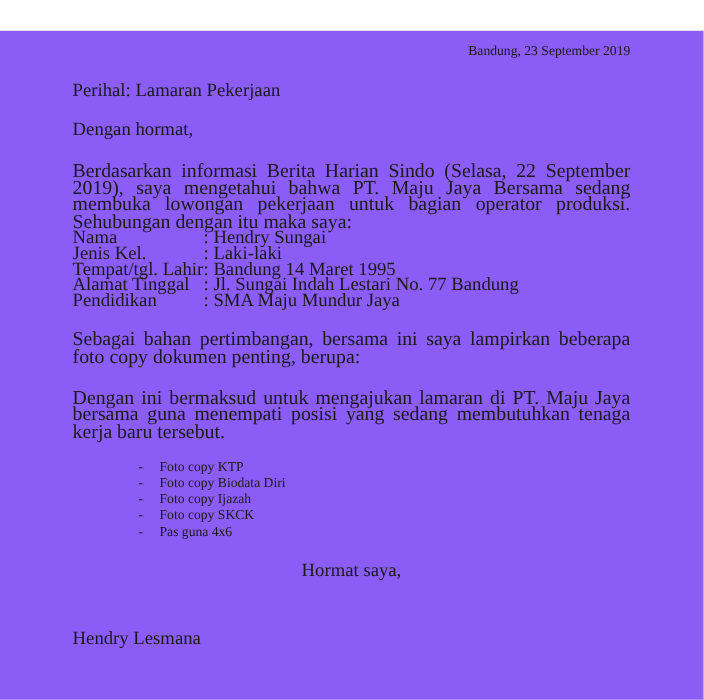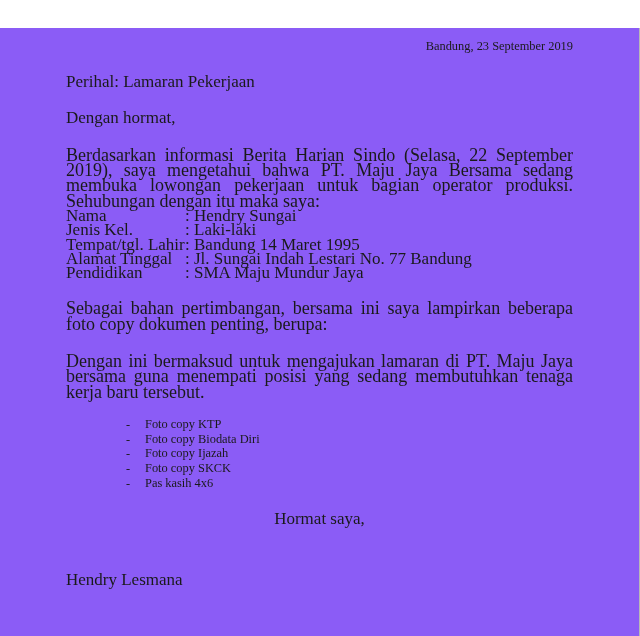--- a/index.html
+++ b/index.html
@@ -184,21 +184,21 @@
       <li>
         <span class="dash">-</span>
         <span>Foto copy Ijazah</span>
       </li>
       <li>
         <span class="dash">-</span>
         <span>Foto copy SKCK</span>
       </li>
       <li>
         <span class="dash">-</span>
-        <span>Pas kasih 4x6</span>
+        <span>Pas guna 4x6</span>
       </li>
     </ul>
 
 
     <div id="regards-line" class="line">Hormat saya,</div>
 
     <div id="signature-name" class="line">Hendry Lesmana</div>
 
   </div>
 

